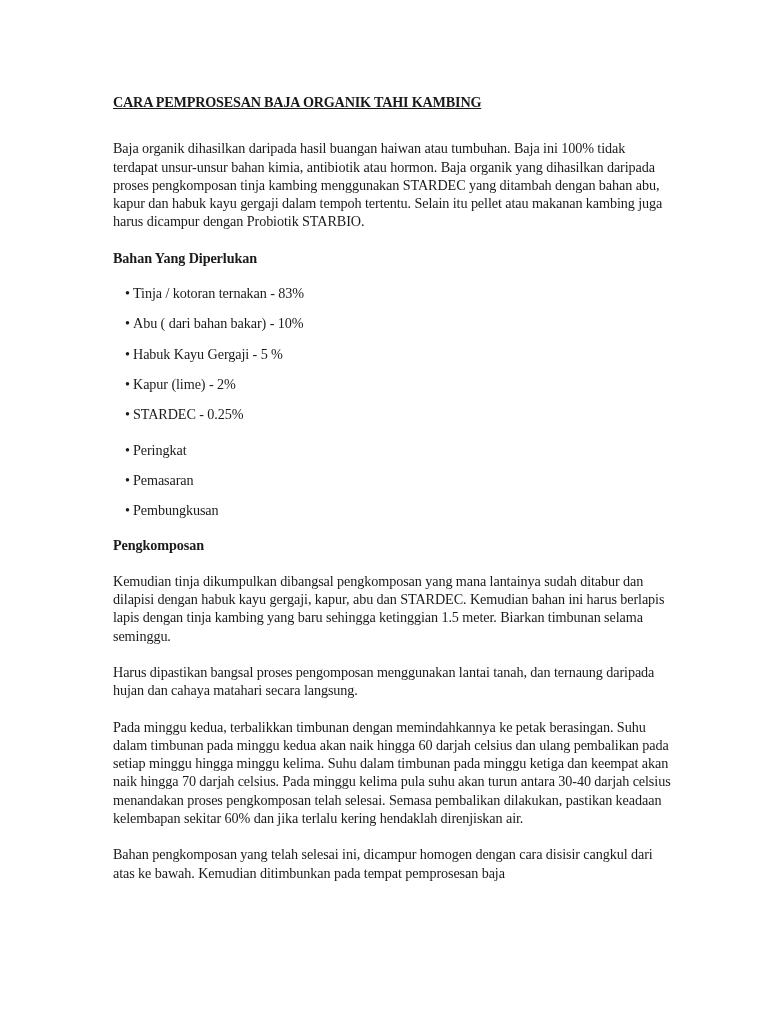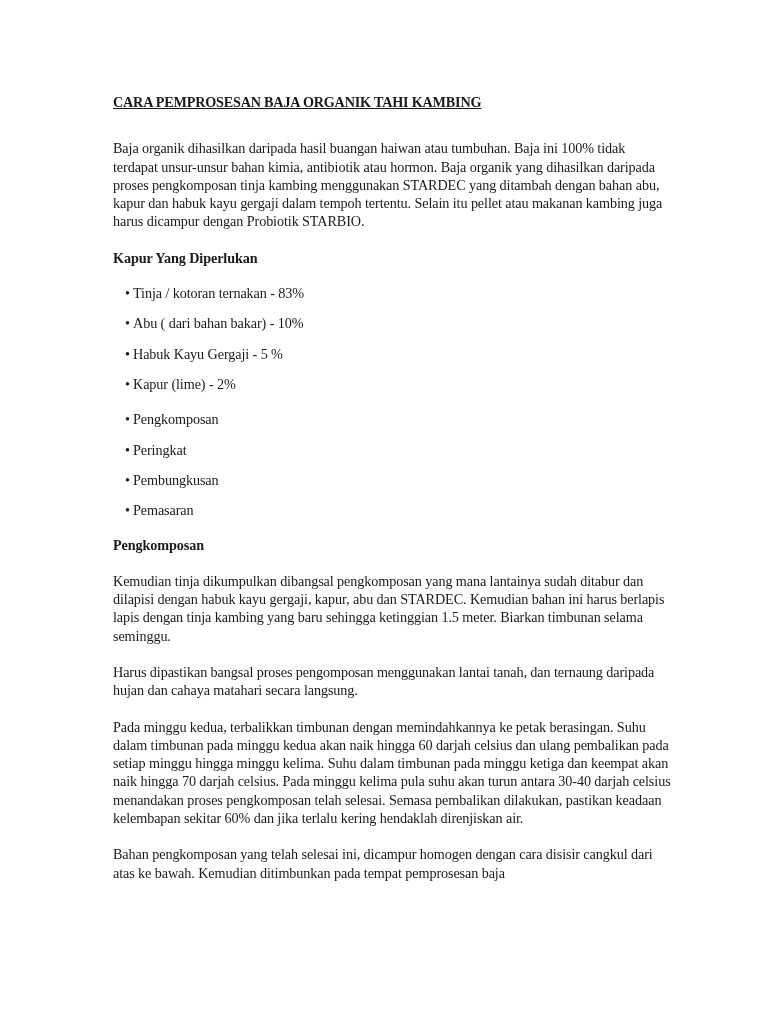--- a/index.html
+++ b/index.html
@@ -60,35 +60,35 @@
   </style>
 </head>
 <body>
 
 <div class="page">
 
   <div class="title">CARA PEMPROSESAN BAJA ORGANIK TAHI KAMBING</div>
 
   <p>Baja organik dihasilkan daripada hasil buangan haiwan atau tumbuhan. Baja ini 100% tidak terdapat unsur-unsur bahan kimia, antibiotik atau hormon. Baja organik yang dihasilkan daripada proses pengkomposan tinja kambing menggunakan STARDEC yang ditambah dengan bahan abu, kapur dan habuk kayu gergaji dalam tempoh tertentu. Selain itu pellet atau makanan kambing juga harus dicampur dengan Probiotik STARBIO.</p>
 
-  <div class="heading">Kapur Yang Diperlukan</div>
+  <div class="heading">Bahan Yang Diperlukan</div>
 
   <ul class="bullets">
     <li><span class="dot">•</span><span>Tinja / kotoran ternakan - 83%</span></li>
     <li><span class="dot">•</span><span>Abu ( dari bahan bakar) - 10%</span></li>
     <li><span class="dot">•</span><span>Habuk Kayu Gergaji - 5 %</span></li>
     <li><span class="dot">•</span><span>Kapur (lime) - 2%</span></li>
+    <li><span class="dot">•</span><span>STARDEC - 0.25%</span></li>
   </ul>
 
 
   <ul class="bullets">
-    <li><span class="dot">•</span><span>Pengkomposan</span></li>
     <li><span class="dot">•</span><span>Peringkat</span></li>
+    <li><span class="dot">•</span><span>Pemasaran</span></li>
     <li><span class="dot">•</span><span>Pembungkusan</span></li>
-    <li><span class="dot">•</span><span>Pemasaran</span></li>
   </ul>
 
   <div class="heading">Pengkomposan</div>
 
   <p>Kemudian tinja dikumpulkan dibangsal pengkomposan yang mana lantainya sudah ditabur dan dilapisi dengan habuk kayu gergaji, kapur, abu dan STARDEC. Kemudian bahan ini harus berlapis lapis dengan tinja kambing yang baru sehingga ketinggian 1.5 meter. Biarkan timbunan selama seminggu.</p>
   <p>Harus dipastikan bangsal proses pengomposan menggunakan lantai tanah, dan ternaung daripada hujan dan cahaya matahari secara langsung.</p>
   <p>Pada minggu kedua, terbalikkan timbunan dengan memindahkannya ke petak berasingan. Suhu dalam timbunan pada minggu kedua akan naik hingga 60 darjah celsius dan ulang pembalikan pada setiap minggu hingga minggu kelima. Suhu dalam timbunan pada minggu ketiga dan keempat akan naik hingga 70 darjah celsius. Pada minggu kelima pula suhu akan turun antara 30-40 darjah celsius menandakan proses pengkomposan telah selesai. Semasa pembalikan dilakukan, pastikan keadaan kelembapan sekitar 60% dan jika terlalu kering hendaklah direnjiskan air.</p>
   <p class="trailing">Bahan pengkomposan yang telah selesai ini, dicampur homogen dengan cara disisir cangkul dari atas ke bawah. Kemudian ditimbunkan pada tempat pemprosesan baja</p>
 
 </div>

